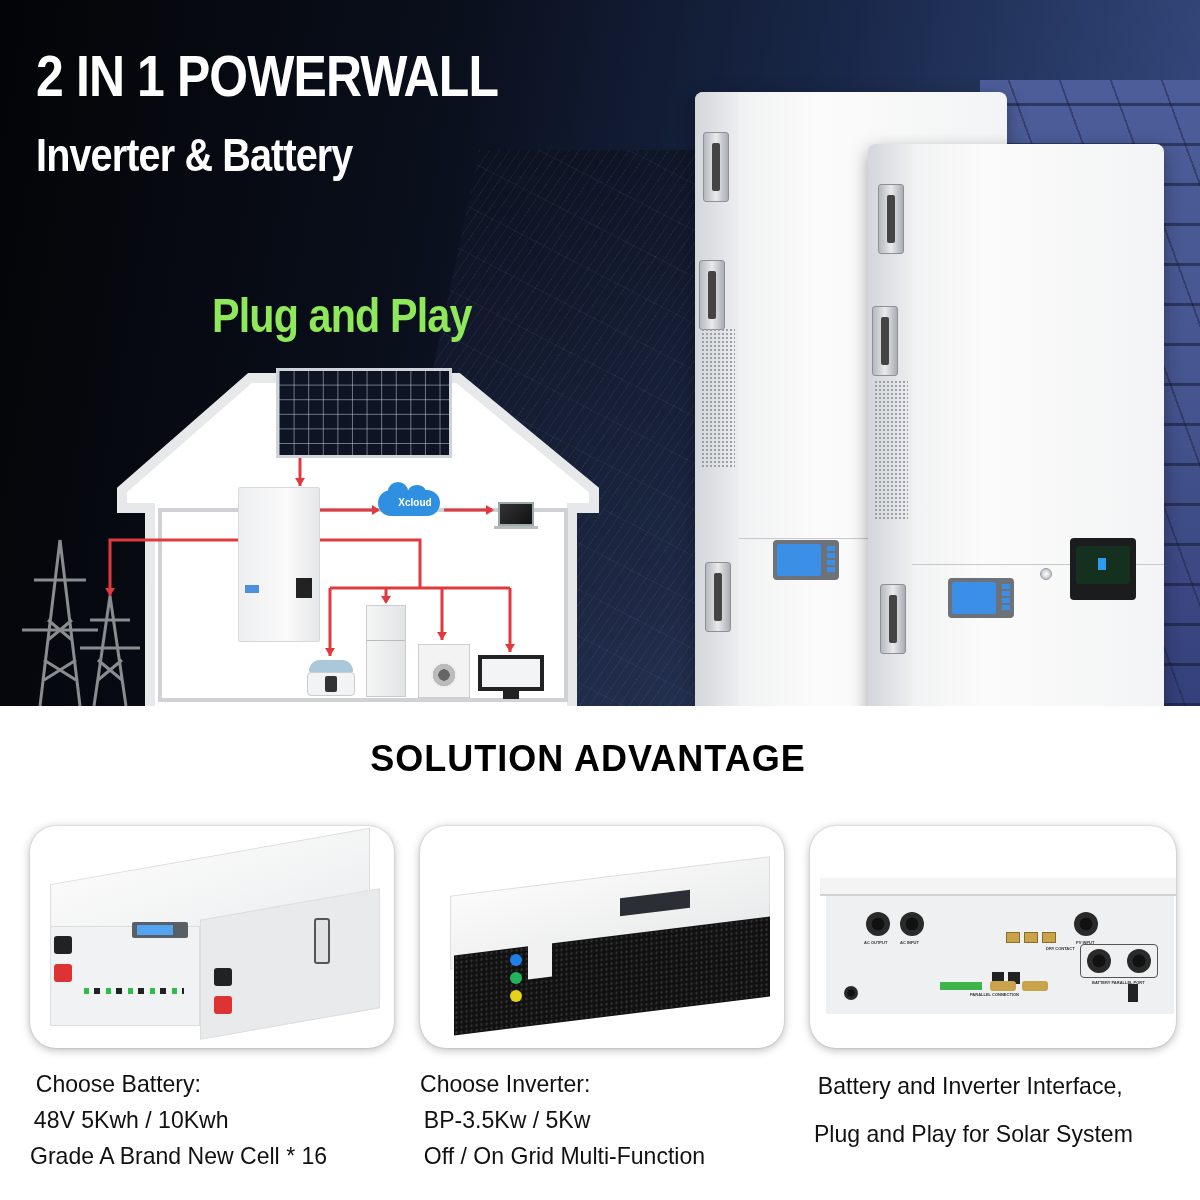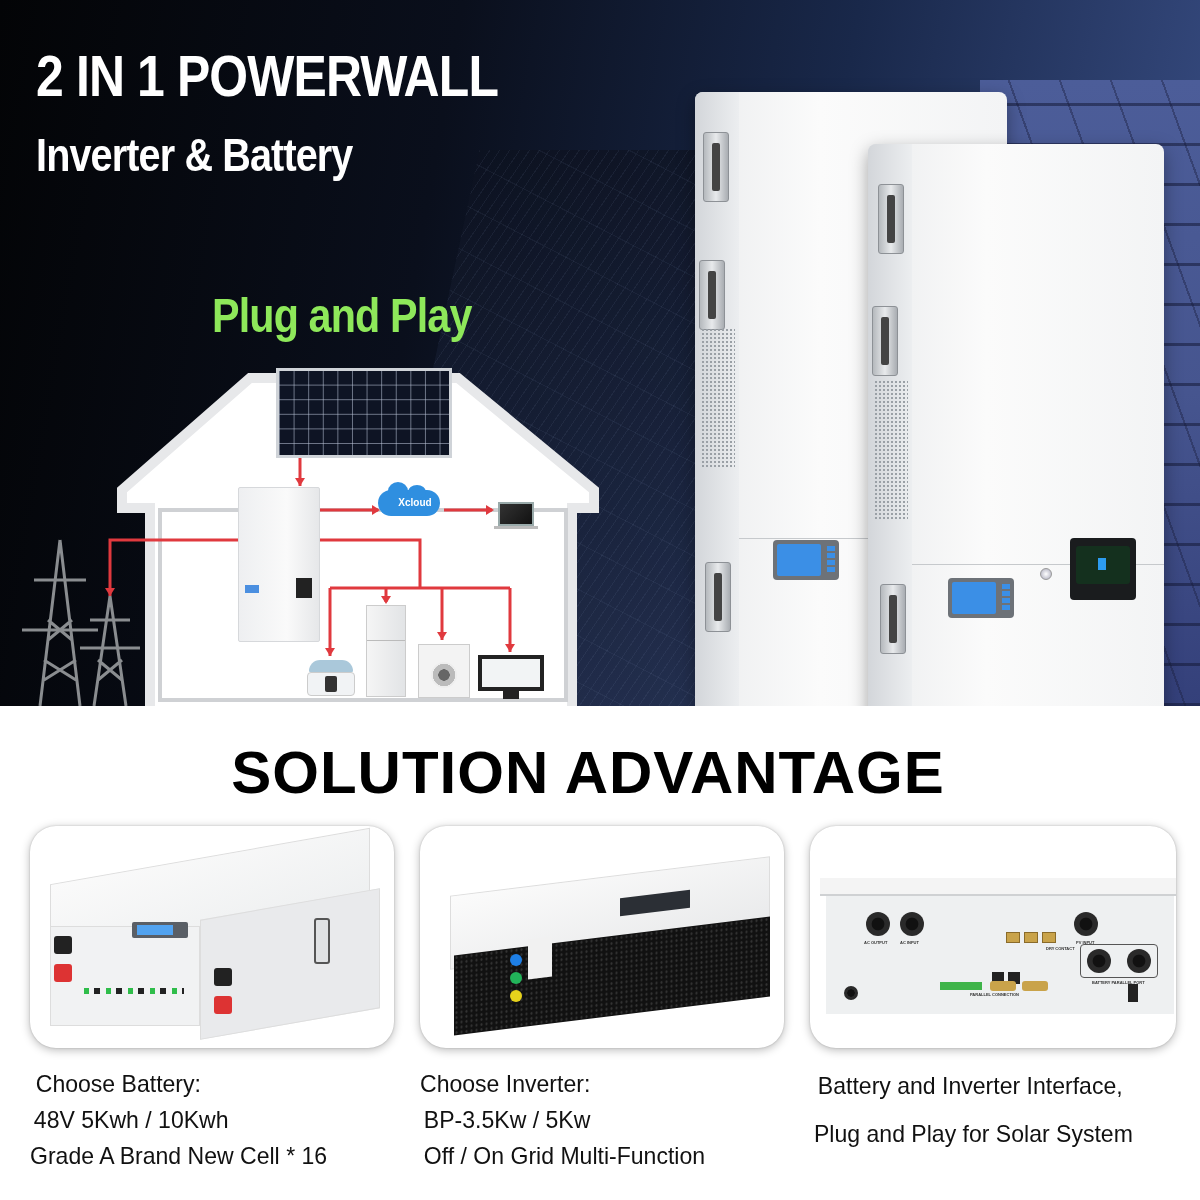--- a/index.html
+++ b/index.html
@@ -102,21 +102,21 @@
   .lcd .btns { position: absolute; right: 4px; top: 6px; width: 8px; height: 28px; background: repeating-linear-gradient(180deg,#3b8fe6 0 5px,transparent 5px 7px); }
   .inv-lcd { position: absolute; left: 1070px; top: 538px; width: 66px; height: 62px; background: #1a1c1e; border-radius: 4px; }
   .inv-lcd .s { position: absolute; left: 6px; top: 8px; width: 54px; height: 38px; background: #14301e; border-radius: 3px; }
   .inv-lcd .s::before { content: ""; position: absolute; left: 22px; top: 12px; width: 8px; height: 12px; background: #2d9cf0; }
   .knob { position: absolute; left: 1040px; top: 568px; width: 12px; height: 12px; border-radius: 50%; background: radial-gradient(circle,#fff,#aab); border: 1px solid #999; }
 
   
   .section-title {
     position: absolute; left: 0; top: 738px; width: 1176px; text-align: center;
     font-family: "Liberation Sans", sans-serif; font-weight: bold;
-    font-size: 60px; color: #000; letter-spacing: 1px;
+    font-size: 36px; color: #000; letter-spacing: 1px;
   }
   .card {
     position: absolute; top: 826px; width: 364px; height: 222px;
     background: #ffffff; border-radius: 26px;
     box-shadow: 0 2px 10px rgba(0,0,0,0.28), 0 0 2px rgba(0,0,0,0.2);
     overflow: hidden;
   }
   .card-1 { left: 30px; }
   .card-2 { left: 420px; }
   .card-3 { left: 810px; width: 366px; }

